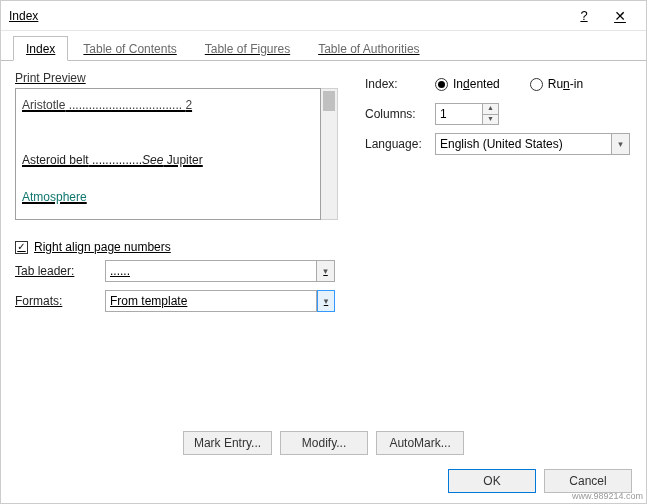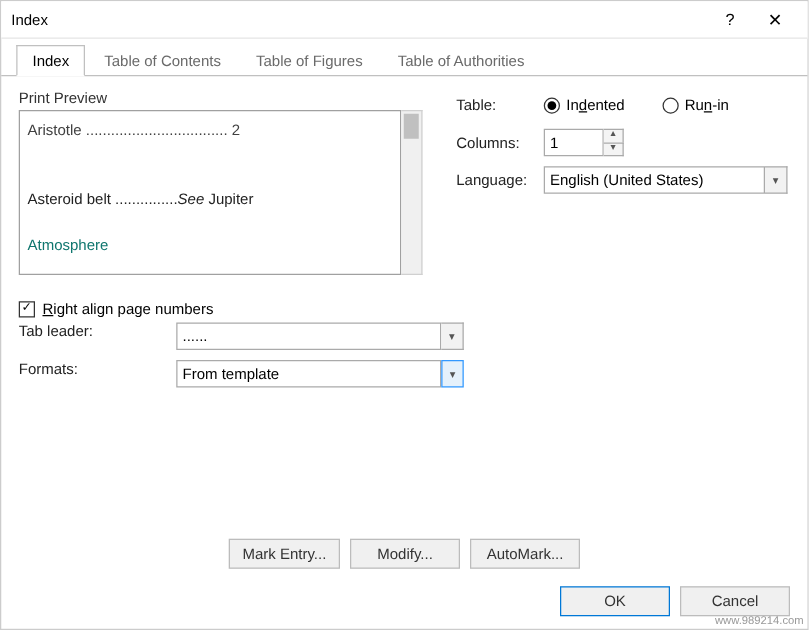--- a/index.html
+++ b/index.html
@@ -1,17 +1,17 @@
 <!DOCTYPE html>
 <html><head>
 <meta charset="utf-8">
 <style>
   * { box-sizing: border-box; font-family: "Segoe UI", Tahoma, sans-serif; font-size: 12px; }
   body { margin: 0; background: #fff; width: 647px; height: 504px; overflow: hidden; position: relative; }
-  .dialog { width: 647px; height: 504px; background: #fff; border: 1px solid #ccc; display: flex; flex-direction: column; }
+  .dialog { width: 647px; height: 504px; background: #fff; border: 1px solid #ccc; display: flex; flex-direction: column; text-decoration: underline; }
   .titlebar { height: 30px; background: #fff; display: flex; align-items: center; padding: 0 8px; border-bottom: 1px solid #e5e5e5; }
   .titlebar .title { flex: 1; font-size: 12px; color: #000; }
   .titlebar .help { width: 36px; text-align: center; font-size: 13px; color: #000; cursor: default; }
   .titlebar .close { width: 36px; text-align: center; font-size: 14px; color: #000; cursor: default; }
   .tabbar { height: 28px; display: flex; align-items: flex-end; border-bottom: 1px solid #c0c0c0; padding: 0 12px; margin-top: 2px; }
   .tab { padding: 5px 12px 4px 12px; font-size: 12px; color: #6a6a6a; cursor: default; border: 1px solid transparent; border-bottom: none; margin-right: 2px; }
   .tab.active { color: #000; background: #fff; border: 1px solid #c0c0c0; border-bottom: 1px solid #fff; position: relative; top: 1px; }
   .content { flex: 1; padding: 10px 14px; position: relative; }
   .section-label { font-size: 12px; color: #333; margin-bottom: 3px; display: block; }
   .preview-row { display: flex; }
@@ -32,21 +32,21 @@
   .spinner { display: inline-flex; height: 22px; }
   .spinner input { width: 48px; height: 22px; border: 1px solid #aaa; padding: 0 4px; font-size: 12px; }
   .spinner .btns { display: flex; flex-direction: column; width: 16px; }
   .spinner .btns div { flex: 1; border: 1px solid #aaa; border-left: none; background: #f4f4f4; font-size: 7px; line-height: 8px; text-align: center; color: #555; cursor: default; }
   .spinner .btns div:first-child { border-bottom: none; }
   .combo { display: inline-flex; height: 22px; width: 195px; position: relative; }
   .combo input { flex: 1; border: 1px solid #aaa; padding: 0 4px; font-size: 12px; background: #fff; }
   .combo .arrow { width: 18px; border: 1px solid #aaa; border-left: none; background: #f2f2f2; display: flex; align-items: center; justify-content: center; font-size: 9px; color: #555; cursor: default; }
   .checkbox-row { margin-top: 20px; display: flex; align-items: center; }
   .checkbox { width: 13px; height: 13px; border: 1px solid #333; background: #fff; margin-right: 6px; display: inline-flex; align-items: center; justify-content: center; font-size: 10px; line-height: 10px; }
-  .lower-form .form-row { display: flex; align-items: flex-start; height: 26px; margin-top: 4px; gap: 36px; }
+  .lower-form .form-row { display: flex; align-items: center; height: 26px; margin-top: 4px; }
   .lower-form .lbl { width: 90px; color: #222; font-size: 12px; }
   .combo2 { display: inline-flex; height: 22px; width: 230px; }
   .combo2 input { flex: 1; border: 1px solid #aaa; padding: 0 4px; font-size: 12px; background: #fff; }
   .combo2 .arrow { width: 18px; border: 1px solid #aaa; border-left: none; background: #f2f2f2; display: flex; align-items: center; justify-content: center; font-size: 9px; color: #555; cursor: default; }
   .combo2.highlight .arrow { border: 1px solid #3399ff; background: #e5f1fb; }
   .buttonbar { position: absolute; left: 14px; right: 14px; bottom: 48px; display: flex; justify-content: center; gap: 8px; }
   .btn { min-width: 88px; height: 24px; background: #f0f0f0; border: 1px solid #bcbcbc; color: #333; padding: 0 10px; cursor: default; display: inline-flex; align-items: center; justify-content: center; font-size: 12px; }
   .okbar { position: absolute; left: 14px; right: 14px; bottom: 10px; display: flex; justify-content: flex-end; gap: 8px; }
   .btn.primary { border: 1px solid #0078d7; }
   .watermark { position: absolute; right: 3px; bottom: 2px; font-size: 9px; color: #999; }
@@ -84,21 +84,21 @@
           <span>Atmosphere</span>
         </div>
       </div>
       <div class="vscroll">
         <div class="thumb"></div>
       </div>
     </div>
 
     <div class="right-col">
       <div class="field-row">
-        <span class="field-label">Table:</span>
+        <span class="field-label">Index:</span>
         <span class="radio checked">
           <span class="dot"></span>
           <span><span>In</span><span class="u">d</span><span>ented</span></span>
         </span>
         <span class="radio">
           <span class="dot"></span>
           <span><span>Ru</span><span class="u">n</span><span>-in</span></span>
         </span>
       </div>
       <div class="field-row">

